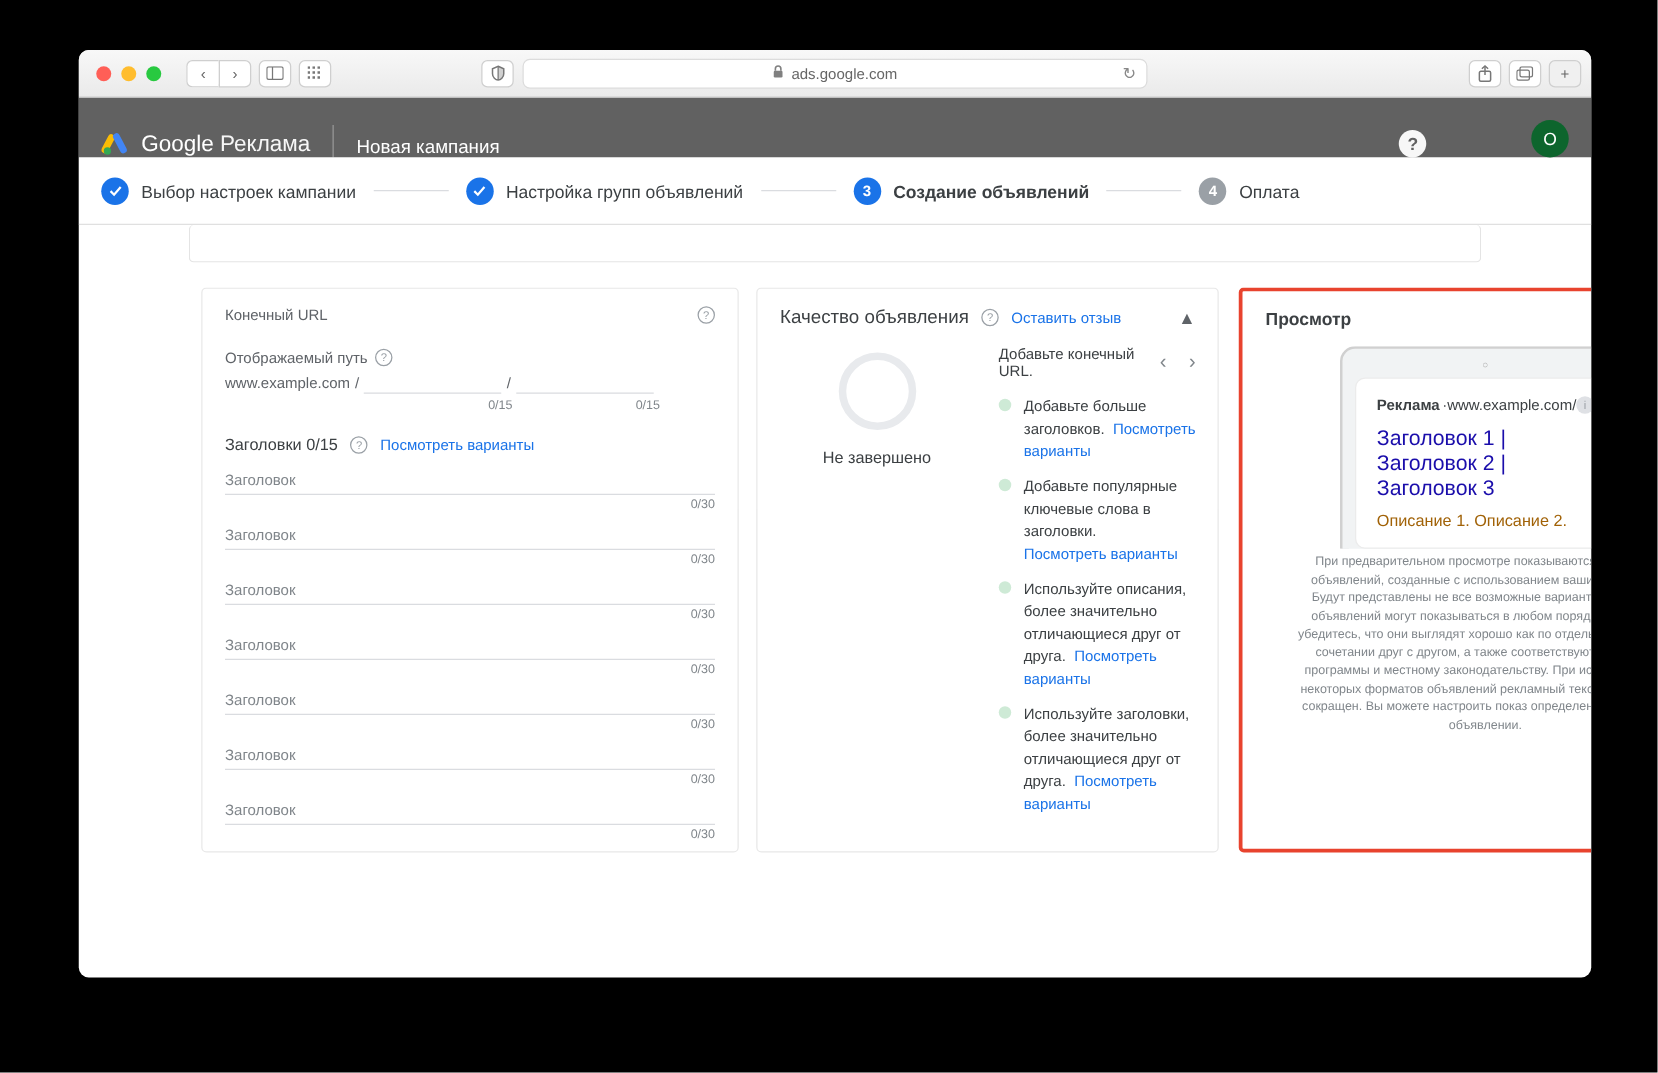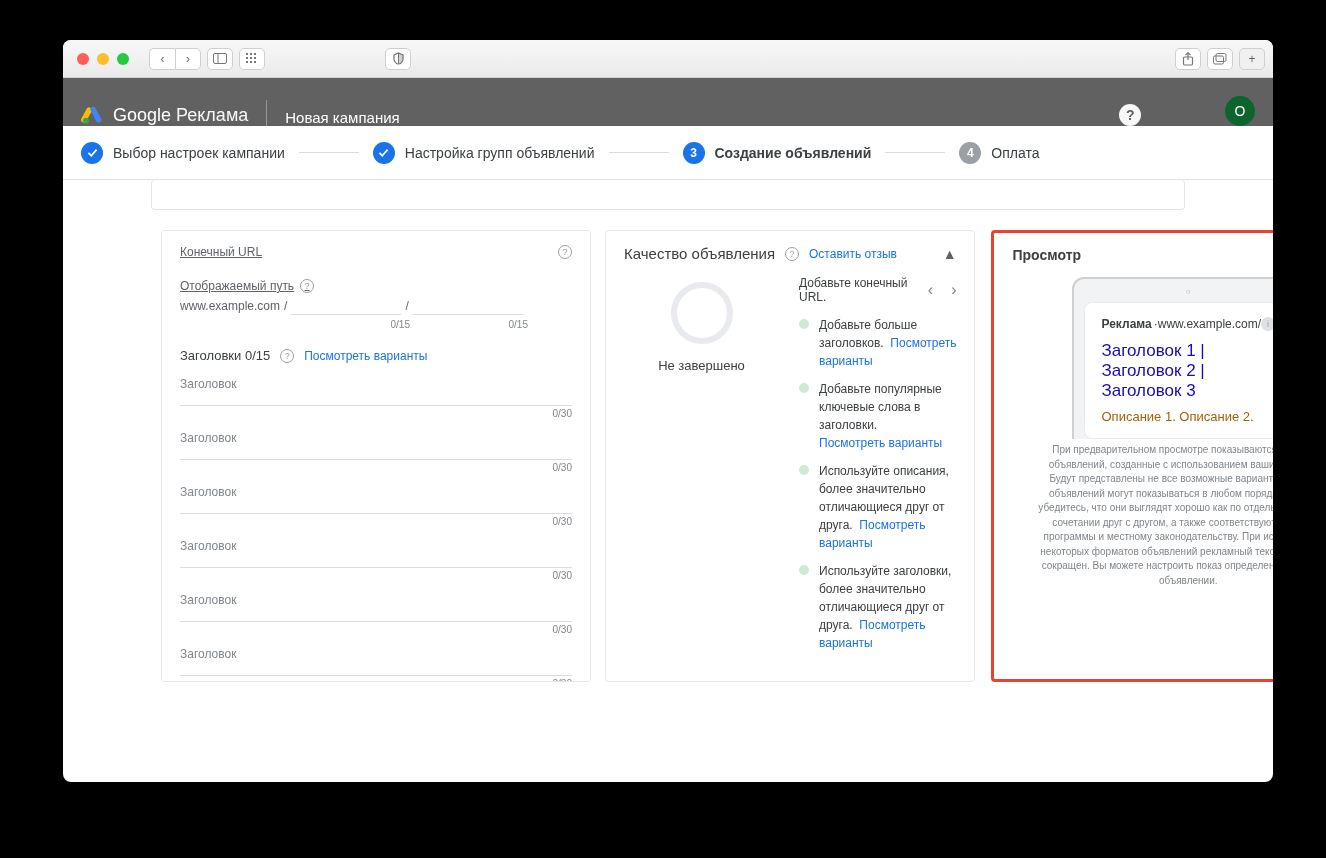--- a/index.html
+++ b/index.html
@@ -42,33 +42,33 @@
   .act{background:#1a73e8;}
   .todo{background:#9aa0a6;}
   .connector{flex:0 0 60px;height:1px;background:#dadce0;margin:0 14px;}
   .step.active{font-weight:600;}
   
   .content{display:flex;gap:14px;padding:0 10px 10px;height:calc(100% - 38px - 48px - 54px);overflow:hidden;margin-top:0;}
   .col{background:#fff;}
   .stub{height:30px;margin:0 88px 20px;border:1px solid #e4e4e4;border-radius:4px;border-top:none;}
   .left{flex:0 0 430px;margin-left:88px;border:1px solid #e8e8e8;border-radius:4px;padding:14px 18px 0;overflow-y:auto;}
   .right{flex:1;margin-right:86px;display:flex;gap:16px;}
-  .section-label{font-size:12px;color:#5f6368;display:flex;align-items:center;gap:6px;text-decoration:underline;}
+  .section-label{font-size:12px;color:#5f6368;display:flex;align-items:center;gap:6px;}
   .qm{width:14px;height:14px;border:1.2px solid #9aa0a6;border-radius:50%;color:#9aa0a6;font-size:9px;display:inline-flex;align-items:center;justify-content:center;}
   .final-url{display:flex;justify-content:space-between;align-items:center;margin-bottom:20px;}
   .disp-path{margin-bottom:8px;}
   .path-row{display:flex;align-items:center;font-size:12px;color:#5f6368;gap:4px;margin-top:4px;}
   .path-slot{border-bottom:1px solid #dadce0;width:110px;height:18px;}
   .counters-row{display:flex;margin-top:4px;font-size:10px;color:#80868b;}
   .counters-row span{width:118px;text-align:right;}
   .hl-header{display:flex;align-items:center;gap:10px;margin:18px 0 8px;}
   .hl-title{font-size:13px;color:#3c4043;}
   .link{color:#1a73e8;font-size:12px;text-decoration:none;cursor:pointer;}
   .field{margin-bottom:6px;}
-  .field-input{border:none;border-bottom:1px solid #dadce0;font-size:12px;color:#b91c1c;padding:6px 0 14px;width:100%;background:transparent;}
+  .field-input{border:none;border-bottom:1px solid #dadce0;font-size:12px;color:#b91c1c;padding:6px 0 4px;width:100%;background:transparent;}
   .field-input::placeholder{color:#80868b;}
   .field-count{text-align:right;font-size:10px;color:#80868b;margin-top:2px;}
   
   .rbox{border:1px solid #e8e8e8;border-radius:4px;padding:14px 18px;}
   .quality-head{display:flex;align-items:center;gap:10px;margin-bottom:14px;}
   .quality-head h3{font-size:15px;font-weight:400;color:#3c4043;}
   .chev{margin-left:auto;color:#5f6368;font-size:14px;cursor:pointer;}
   .quality-body{display:flex;gap:20px;}
   .qcirc-col{width:155px;text-align:center;}
   .qcirc{width:62px;height:62px;border-radius:50%;border:6px solid #e8eaed;margin:6px auto 14px;}
@@ -139,20 +139,30 @@
           </svg>
       </div>
     </div>
     <div class="tb-btn sq" style="margin-left:120px;">
       <svg width="13" height="13" viewBox="0 0 13 13">
           <path d="M6.5 1 L11 3 V7 C11 10 8.5 12 6.5 12 C4.5 12 2 10 2 7 V3 Z" fill="none" stroke="#777" stroke-width="1.2"></path>
           <path d="M6.5 1 V12" stroke="#777" stroke-width="1"></path>
           <path d="M6.5 1 L11 3 V7 C11 10 8.5 12 6.5 12 Z" fill="#777" opacity=".35"></path>
         </svg>
     </div>
+    <div class="addr">
+      <span class="lock">
+        <svg width="9" height="11" viewBox="0 0 9 11">
+            <rect x="1" y="4.5" width="7" height="5.5" rx="1" fill="#808080"></rect>
+            <path d="M2.3 4.5 V3 a2.2 2.2 0 0 1 4.4 0 V4.5" fill="none" stroke="#808080" stroke-width="1.3"></path>
+          </svg>
+      </span>
+      <span>ads.google.com</span>
+      <span class="ref">↻</span>
+    </div>
     <div class="tb-right">
       <div class="tb-btn sq">
         <svg width="12" height="14" viewBox="0 0 12 14">
             <rect x="1.5" y="5" width="9" height="8" rx="1.2" fill="none" stroke="#777" stroke-width="1.2"></rect>
             <line x1="6" y1="0.8" x2="6" y2="8" stroke="#777" stroke-width="1.2"></line>
             <polyline points="3.5,3 6,0.8 8.5,3" fill="none" stroke="#777" stroke-width="1.2"></polyline>
           </svg>
       </div>
       <div class="tb-btn sq">
         <svg width="14" height="12" viewBox="0 0 14 12">

